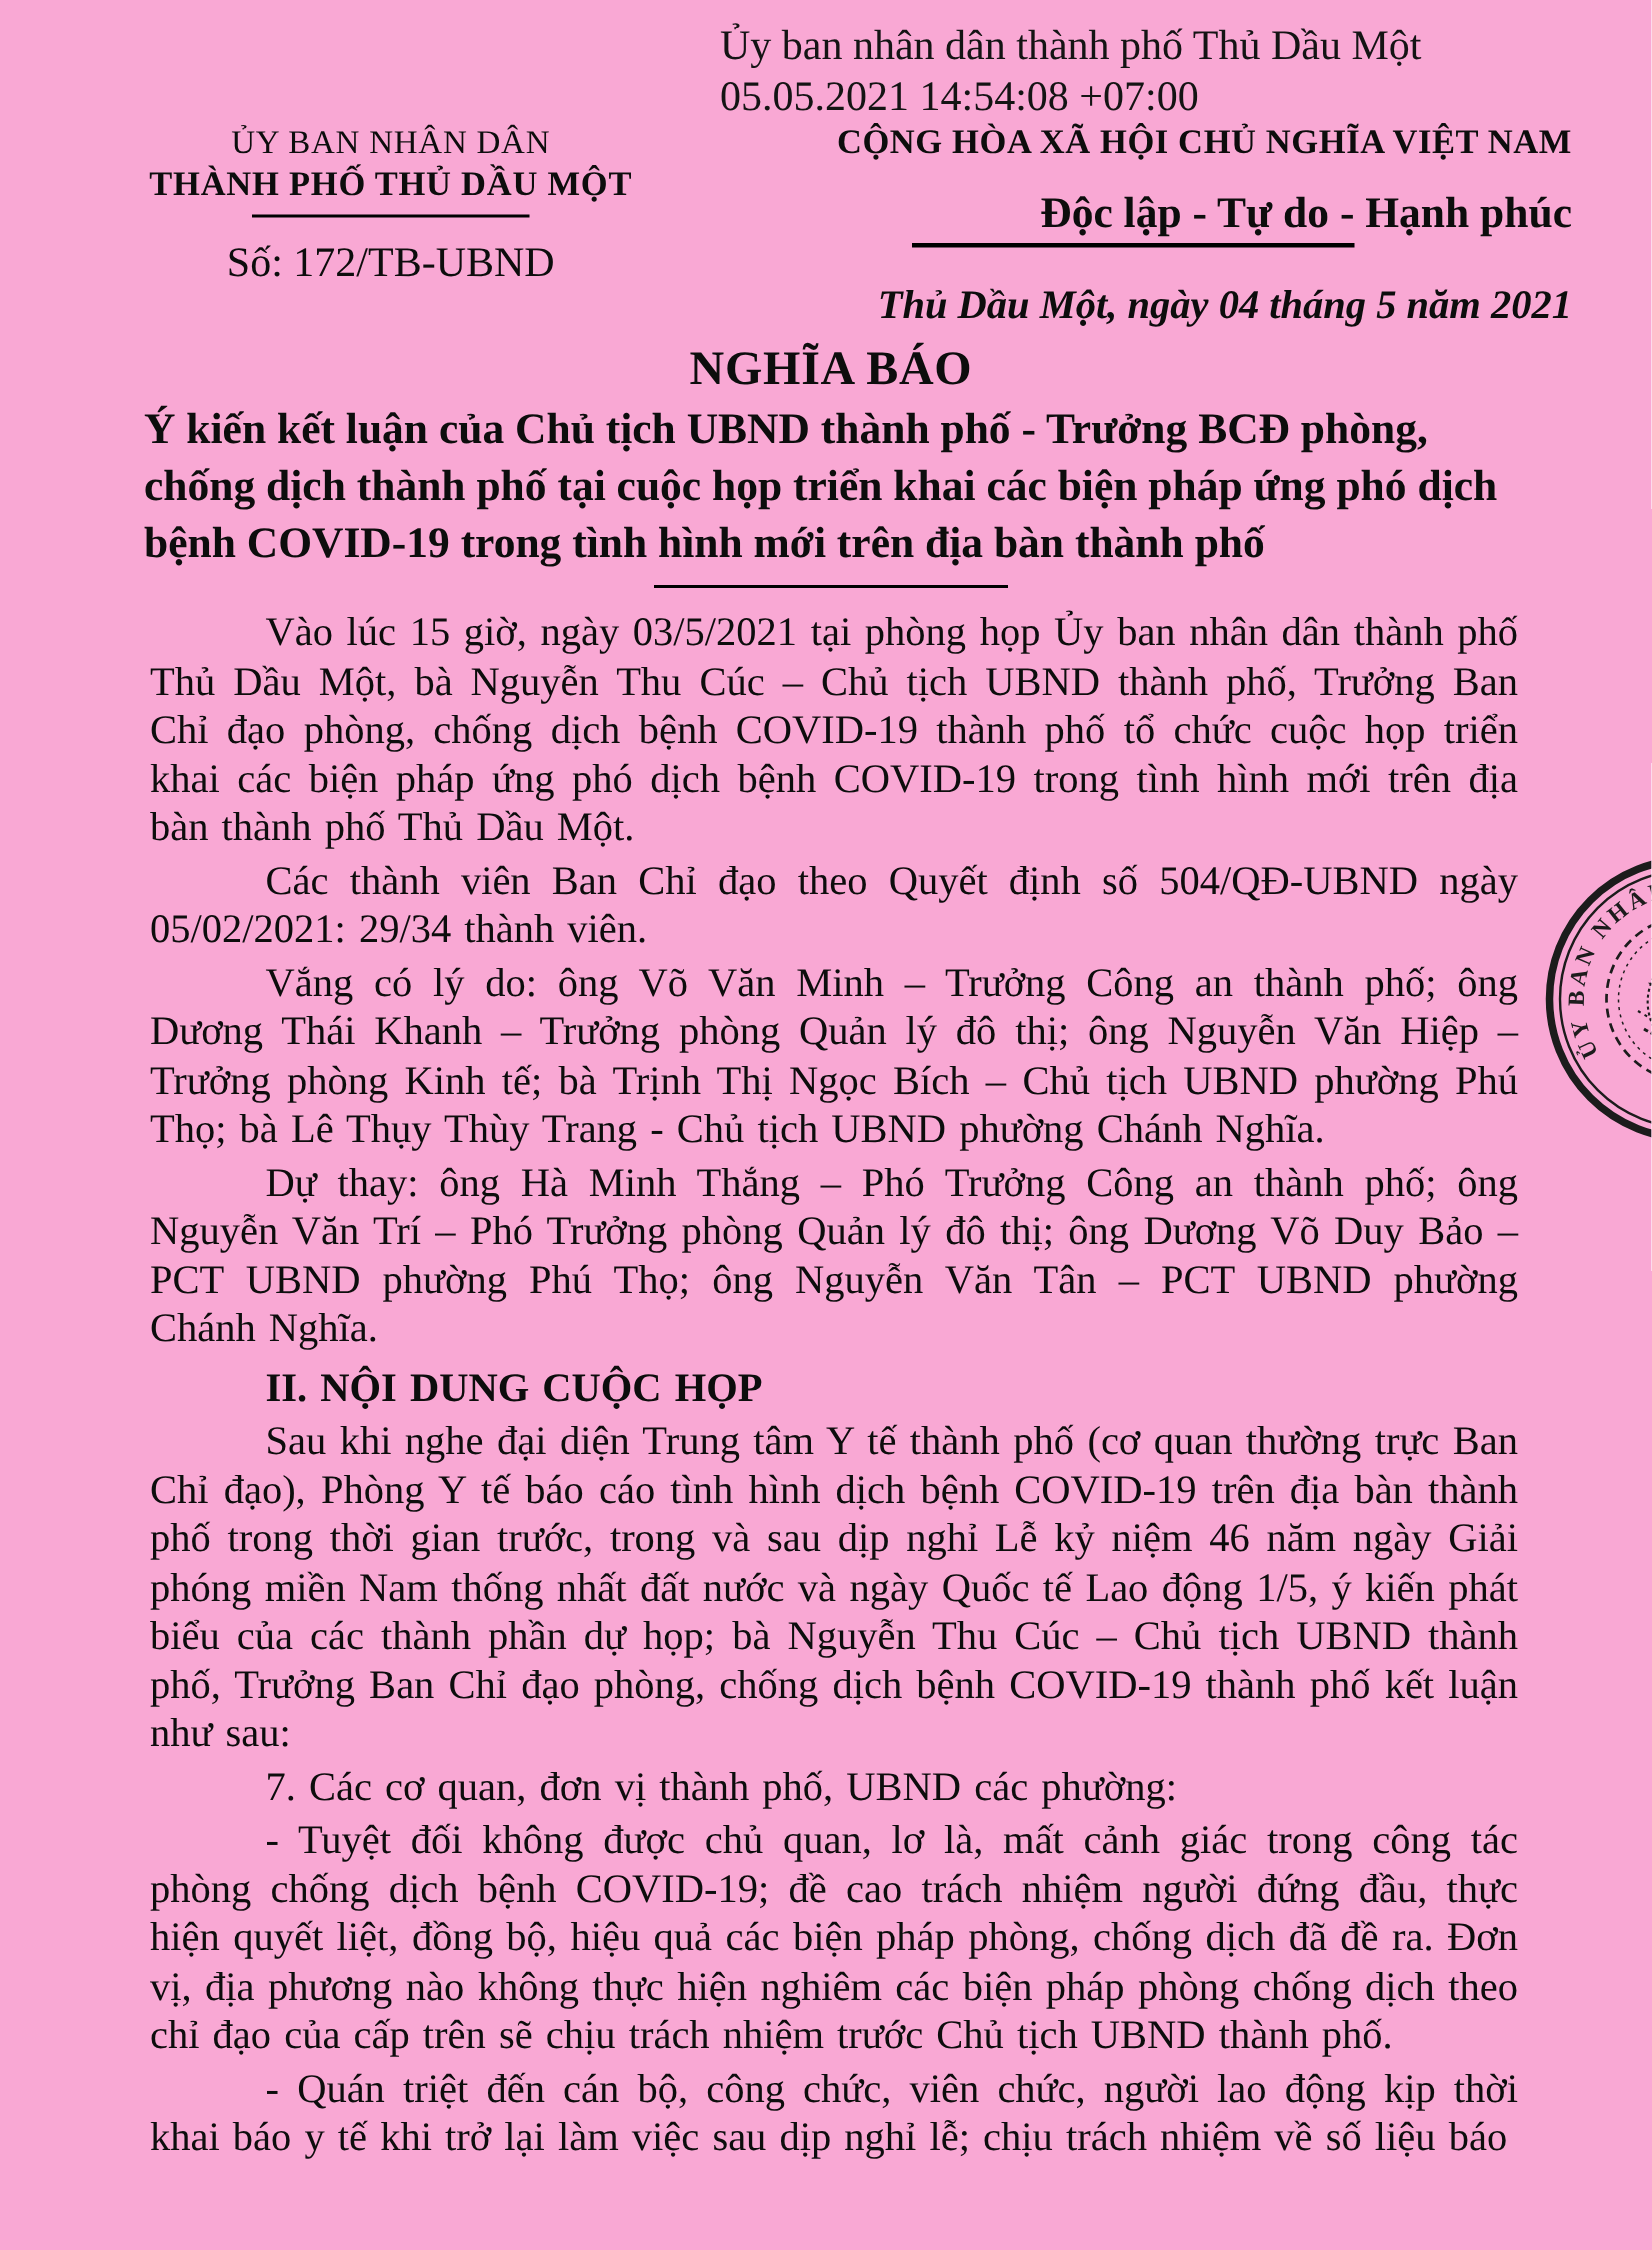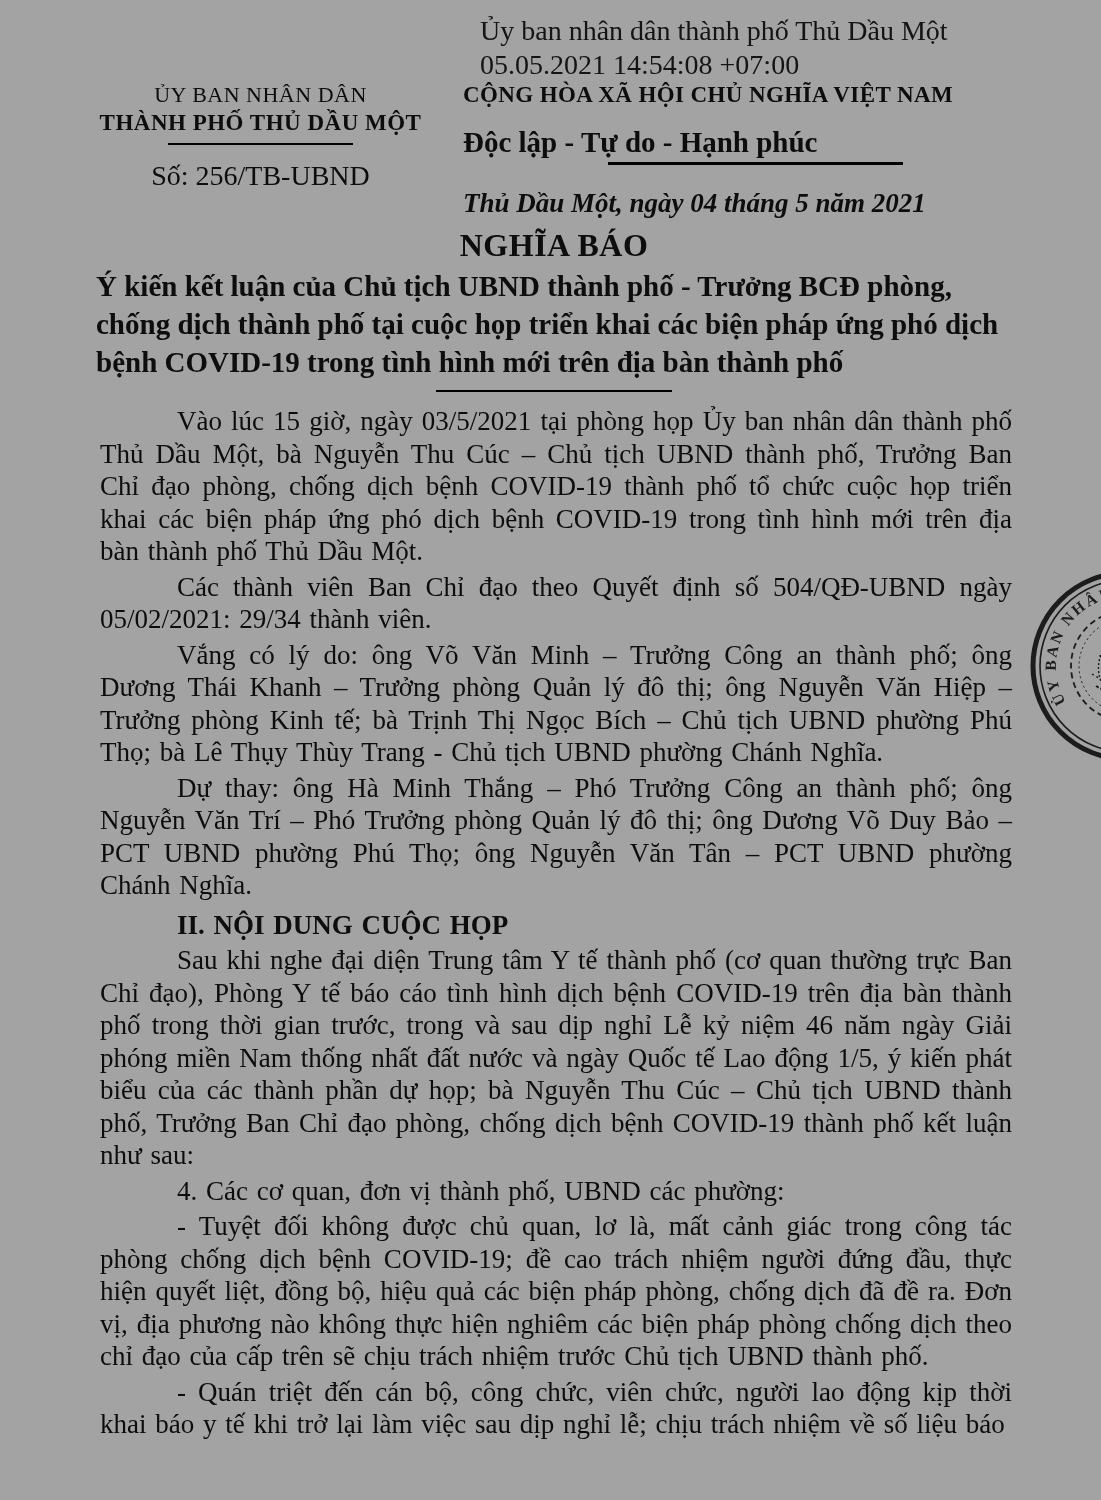--- a/index.html
+++ b/index.html
@@ -4,21 +4,21 @@
 <style>
   html, body {
     margin: 0;
     padding: 0;
     background: #ffffff;
   }
   .page {
     position: relative;
     width: 1101px;
     height: 1500px;
-    background: #a3a3a3;
+    background: #f9a8d4;
     overflow: hidden;
     font-family: "Liberation Serif", "DejaVu Serif", serif;
     color: #0d0d0d;
   }
 
   
   .sig-block {
     position: absolute;
     left: 480px;
     top: 14px;
@@ -35,21 +35,21 @@
     left: 58px;
     width: 990px;
     display: flex;
   }
   .h-left {
     width: 405px;
     text-align: center;
   }
   .h-right {
     flex: 1;
-    text-align: left;
+    text-align: right;
   }
   .issuer1 {
     font-size: 22px;
     font-weight: normal;
     letter-spacing: 0.5px;
   }
   .issuer2 {
     font-size: 23px;
     font-weight: bold;
     margin-top: 2px;
@@ -153,21 +153,21 @@
   <div class="sig-block">
     <div>Ủy ban nhân dân thành phố Thủ Dầu Một</div>
     <div>05.05.2021 14:54:08 +07:00</div>
   </div>
 
   <div class="header">
     <div class="h-left">
       <div class="issuer1">ỦY BAN NHÂN DÂN</div>
       <div class="issuer2">THÀNH PHỐ THỦ DẦU MỘT</div>
       <div class="rule-left"></div>
-      <div class="doc-number">Số: 256/TB-UBND</div>
+      <div class="doc-number">Số: 172/TB-UBND</div>
     </div>
     <div class="h-right">
       <div class="national1">CỘNG HÒA XÃ HỘI CHỦ NGHĨA VIỆT NAM</div>
       <div class="national2">Độc lập - Tự do - Hạnh phúc</div>
       <div class="rule-right"></div>
       <div class="dateline">Thủ Dầu Một, ngày 04 tháng 5 năm 2021</div>
     </div>
   </div>
 
   <div class="main">
@@ -175,21 +175,21 @@
     <div class="doc-subject">Ý kiến kết luận của Chủ tịch UBND thành phố - Trưởng BCĐ phòng, chống dịch thành phố tại cuộc họp triển khai các biện pháp ứng phó dịch bệnh COVID-19 trong tình hình mới trên địa bàn thành phố</div>
     <div class="title-rule"></div>
 
     <div class="body">
       <p>Vào lúc 15 giờ, ngày 03/5/2021 tại phòng họp Ủy ban nhân dân thành phố Thủ Dầu Một, bà Nguyễn Thu Cúc – Chủ tịch UBND thành phố, Trưởng Ban Chỉ đạo phòng, chống dịch bệnh COVID-19 thành phố tổ chức cuộc họp triển khai các biện pháp ứng phó dịch bệnh COVID-19 trong tình hình mới trên địa bàn thành phố Thủ Dầu Một.</p>
       <p>Các thành viên Ban Chỉ đạo theo Quyết định số 504/QĐ-UBND ngày 05/02/2021: 29/34 thành viên.</p>
       <p>Vắng có lý do: ông Võ Văn Minh – Trưởng Công an thành phố; ông Dương Thái Khanh – Trưởng phòng Quản lý đô thị; ông Nguyễn Văn Hiệp – Trưởng phòng Kinh tế; bà Trịnh Thị Ngọc Bích – Chủ tịch UBND phường Phú Thọ; bà Lê Thụy Thùy Trang - Chủ tịch UBND phường Chánh Nghĩa.</p>
       <p>Dự thay: ông Hà Minh Thắng – Phó Trưởng Công an thành phố; ông Nguyễn Văn Trí – Phó Trưởng phòng Quản lý đô thị; ông Dương Võ Duy Bảo – PCT UBND phường Phú Thọ; ông Nguyễn Văn Tân – PCT UBND phường Chánh Nghĩa.</p>
       <p class="hd">II. NỘI DUNG CUỘC HỌP</p>
       <p>Sau khi nghe đại diện Trung tâm Y tế thành phố (cơ quan thường trực Ban Chỉ đạo), Phòng Y tế báo cáo tình hình dịch bệnh COVID-19 trên địa bàn thành phố trong thời gian trước, trong và sau dịp nghỉ Lễ kỷ niệm 46 năm ngày Giải phóng miền Nam thống nhất đất nước và ngày Quốc tế Lao động 1/5, ý kiến phát biểu của các thành phần dự họp; bà Nguyễn Thu Cúc – Chủ tịch UBND thành phố, Trưởng Ban Chỉ đạo phòng, chống dịch bệnh COVID-19 thành phố kết luận như sau:</p>
-      <p>4. Các cơ quan, đơn vị thành phố, UBND các phường:</p>
+      <p>7. Các cơ quan, đơn vị thành phố, UBND các phường:</p>
       <p>- Tuyệt đối không được chủ quan, lơ là, mất cảnh giác trong công tác phòng chống dịch bệnh COVID-19; đề cao trách nhiệm người đứng đầu, thực hiện quyết liệt, đồng bộ, hiệu quả các biện pháp phòng, chống dịch đã đề ra. Đơn vị, địa phương nào không thực hiện nghiêm các biện pháp phòng chống dịch theo chỉ đạo của cấp trên sẽ chịu trách nhiệm trước Chủ tịch UBND thành phố.</p>
       <p>- Quán triệt đến cán bộ, công chức, viên chức, người lao động kịp thời khai báo y tế khi trở lại làm việc sau dịp nghỉ lễ; chịu trách nhiệm về số liệu báo</p>
     </div>
   </div>
 
   <svg class="seal" viewBox="0 0 200 200" xmlns="http://www.w3.org/2000/svg" aria-hidden="true">
 
     <circle cx="100" cy="100" r="93" fill="none" stroke="#1c1c1c" stroke-width="5"></circle>
     <circle cx="100" cy="100" r="86" fill="none" stroke="#1c1c1c" stroke-width="1.6"></circle>
 

